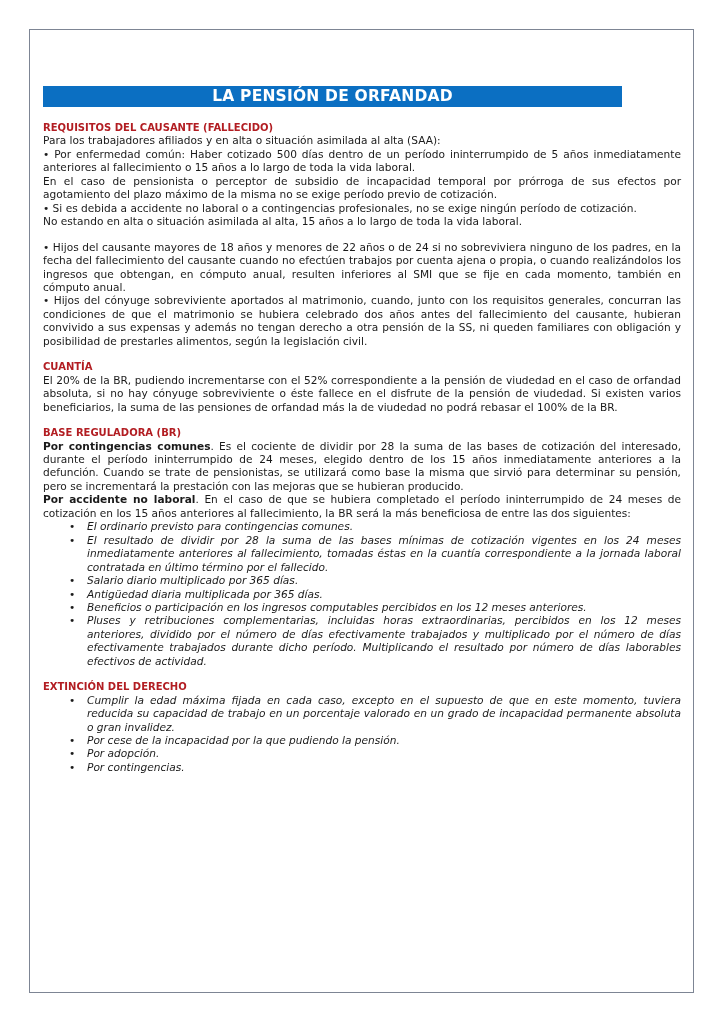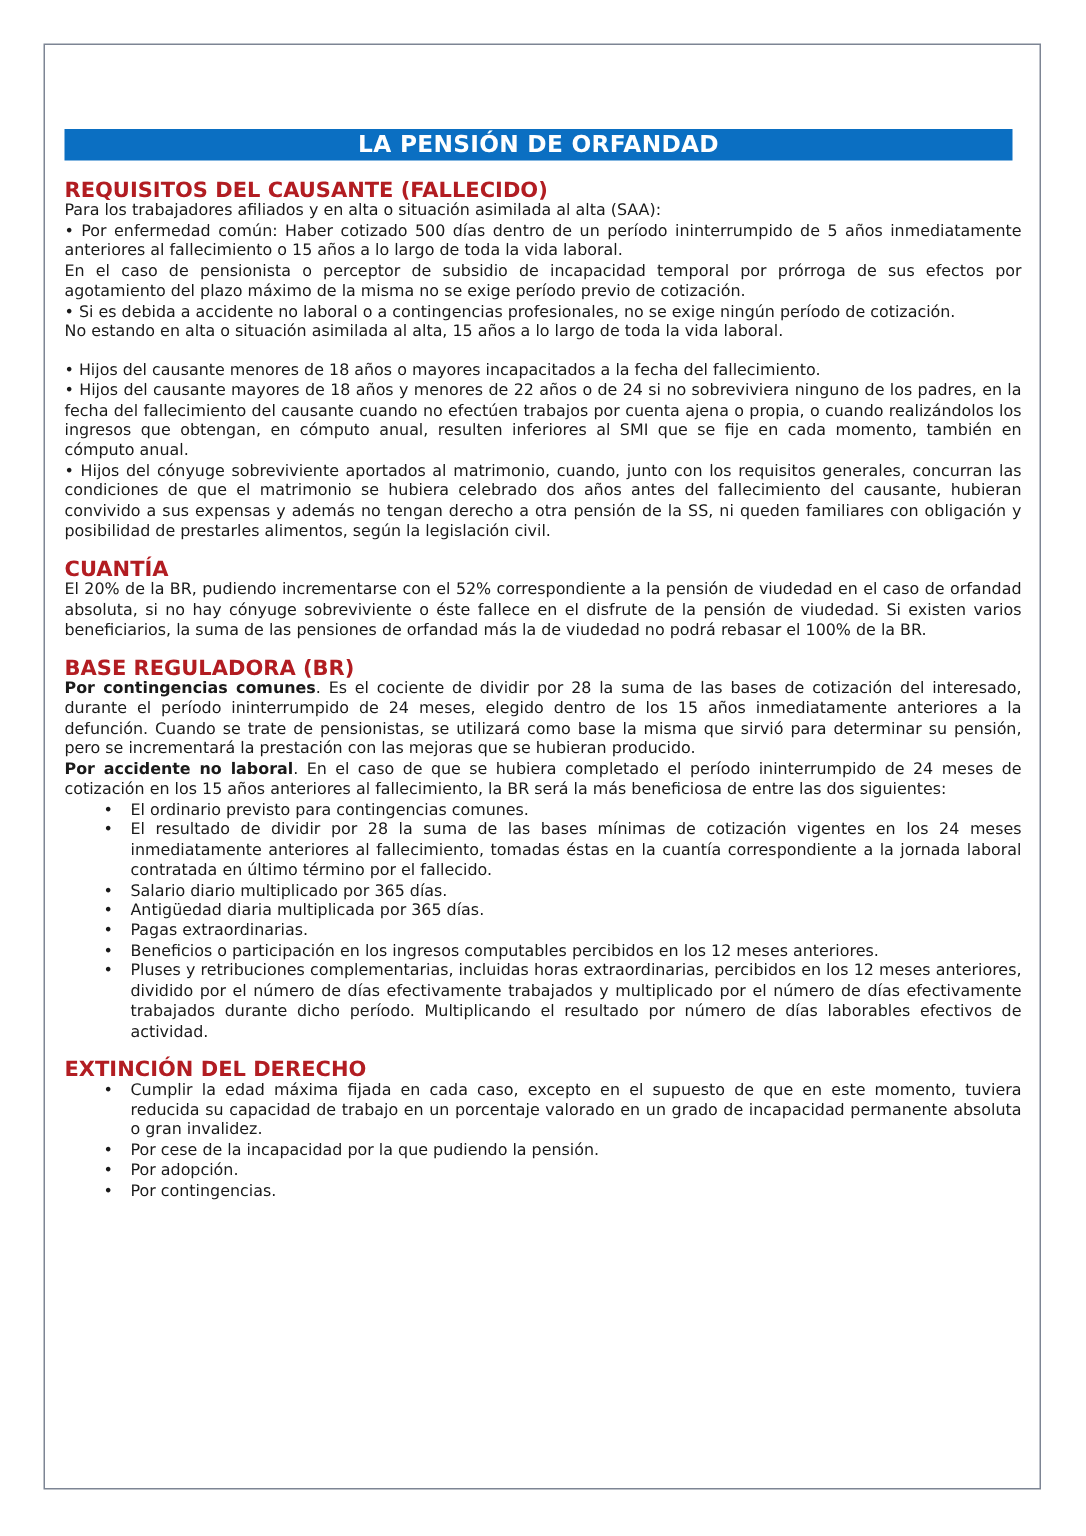--- a/index.html
+++ b/index.html
@@ -1,30 +1,30 @@
 <!DOCTYPE html>
 <html><head>
   <meta charset="utf-8">
   <style>
     html, body { margin: 0; padding: 0; background: #ffffff; }
     body { width: 724px; height: 1024px; position: relative; overflow: hidden;
            font-family: "DejaVu Sans", sans-serif; color: #1a1a1a; }
     .page-frame { position: absolute; left: 29px; top: 29px; width: 665px; height: 964px;
                   border: 1px solid #7d8594; box-sizing: border-box; }
-    .title-bar { position: absolute; left: 43px; top: 86px; width: 632px; height: 21px;
+    .title-bar { position: absolute; left: 43px; top: 86px; width: 579px; height: 21px;
                  background: #0b6fc2; color: #ffffff; text-align: center;
                  font-weight: bold; font-size: 15.5px; line-height: 21px; letter-spacing: 0.2px; }
     .content { position: absolute; left: 43px; top: 121px; width: 638px;
                font-size: 10.6px; line-height: 13.45px; }
     .section { margin: 0 0 12px 0; }
-    .heading { color: #b21d22; font-weight: bold; font-size: 14px; }
+    .heading { color: #b21d22; font-weight: bold; font-size: 10px; }
     p { margin: 0; text-align: justify; }
     p.last-line-left { text-align-last: left; }
     b { font-weight: bold; }
-    ul.dot-list { list-style: none; margin: 0; padding: 0 0 0 44px; }
+    ul.dot-list { list-style: none; margin: 0; padding: 0 0 0 44px; font-style: italic; }
     ul.dot-list li { position: relative; text-align: justify; }
     ul.dot-list li::before { content: "\2022"; position: absolute; left: -18px; top: 0; }
     .note { font-style: italic; text-align: justify; margin-top: 13px; }
   </style>
 </head>
 <body>
 
 <div class="page-frame"></div>
 
 <div class="title-bar">LA PENSIÓN DE ORFANDAD</div>
@@ -34,42 +34,40 @@
   <div class="section">
     <div class="heading">REQUISITOS DEL CAUSANTE (FALLECIDO)</div>
     <p class="last-line-left">Para los trabajadores afiliados y en alta o situación asimilada al alta (SAA):</p>
     <p class="last-line-left">• Por enfermedad común: Haber cotizado 500 días dentro de un período ininterrumpido de 5 años inmediatamente anteriores al fallecimiento o 15 años a lo largo de toda la vida laboral.</p>
     <p class="last-line-left">En el caso de pensionista o perceptor de subsidio de incapacidad temporal por prórroga de sus efectos por agotamiento del plazo máximo de la misma no se exige período previo de cotización.</p>
     <p class="last-line-left">• Si es debida a accidente no laboral o a contingencias profesionales, no se exige ningún período de cotización.</p>
     <p class="last-line-left">No estando en alta o situación asimilada al alta, 15 años a lo largo de toda la vida laboral.</p>
   </div>
 
   <div class="section">
-    <p class="last-line-left">• Hijos del causante menores de 18 años o mayores incapacitados a la fecha del fallecimiento.</p>
     <p class="last-line-left">• Hijos del causante mayores de 18 años y menores de 22 años o de 24 si no sobreviviera ninguno de los padres, en la fecha del fallecimiento del causante cuando no efectúen trabajos por cuenta ajena o propia, o cuando realizándolos los ingresos que obtengan, en cómputo anual, resulten inferiores al SMI que se fije en cada momento, también en cómputo anual.</p>
     <p class="last-line-left">• Hijos del cónyuge sobreviviente aportados al matrimonio, cuando, junto con los requisitos generales, concurran las condiciones de que el matrimonio se hubiera celebrado dos años antes del fallecimiento del causante, hubieran convivido a sus expensas y además no tengan derecho a otra pensión de la SS, ni queden familiares con obligación y posibilidad de prestarles alimentos, según la legislación civil.</p>
   </div>
 
   <div class="section">
     <div class="heading">CUANTÍA</div>
     <p class="last-line-left">El 20% de la BR, pudiendo incrementarse con el 52% correspondiente a la pensión de viudedad en el caso de orfandad absoluta, si no hay cónyuge sobreviviente o éste fallece en el disfrute de la pensión de viudedad. Si existen varios beneficiarios, la suma de las pensiones de orfandad más la de viudedad no podrá rebasar el 100% de la BR.</p>
   </div>
 
   <div class="section">
     <div class="heading">BASE REGULADORA (BR)</div>
     <p class="last-line-left"><b>Por contingencias comunes</b><span>. Es el cociente de dividir por 28 la suma de las bases de cotización del interesado, durante el período ininterrumpido de 24 meses, elegido dentro de los 15 años inmediatamente anteriores a la defunción. Cuando se trate de pensionistas, se utilizará como base la misma que sirvió para determinar su pensión, pero se incrementará la prestación con las mejoras que se hubieran producido.</span></p>
     <p class="last-line-left"><b>Por accidente no laboral</b><span>. En el caso de que se hubiera completado el período ininterrumpido de 24 meses de cotización en los 15 años anteriores al fallecimiento, la BR será la más beneficiosa de entre las dos siguientes:</span></p>
     <ul class="dot-list">
       <li>El ordinario previsto para contingencias comunes.</li>
       <li>El resultado de dividir por 28 la suma de las bases mínimas de cotización vigentes en los 24 meses inmediatamente anteriores al fallecimiento, tomadas éstas en la cuantía correspondiente a la jornada laboral contratada en último término por el fallecido.</li>
     </ul>
     <ul class="dot-list">
       <li>Salario diario multiplicado por 365 días.</li>
       <li>Antigüedad diaria multiplicada por 365 días.</li>
-      <li>Pagas extraordinarias.</li>
       <li>Beneficios o participación en los ingresos computables percibidos en los 12 meses anteriores.</li>
       <li>Pluses y retribuciones complementarias, incluidas horas extraordinarias, percibidos en los 12 meses anteriores, dividido por el número de días efectivamente trabajados y multiplicado por el número de días efectivamente trabajados durante dicho período. Multiplicando el resultado por número de días laborables efectivos de actividad.</li>
     </ul>
   </div>
 
   <div class="section">
     <div class="heading">EXTINCIÓN DEL DERECHO</div>
     <ul class="dot-list">
       <li>Cumplir la edad máxima fijada en cada caso, excepto en el supuesto de que en este momento, tuviera reducida su capacidad de trabajo en un porcentaje valorado en un grado de incapacidad permanente absoluta o gran invalidez.</li>
       <li>Por cese de la incapacidad por la que pudiendo la pensión.</li>

